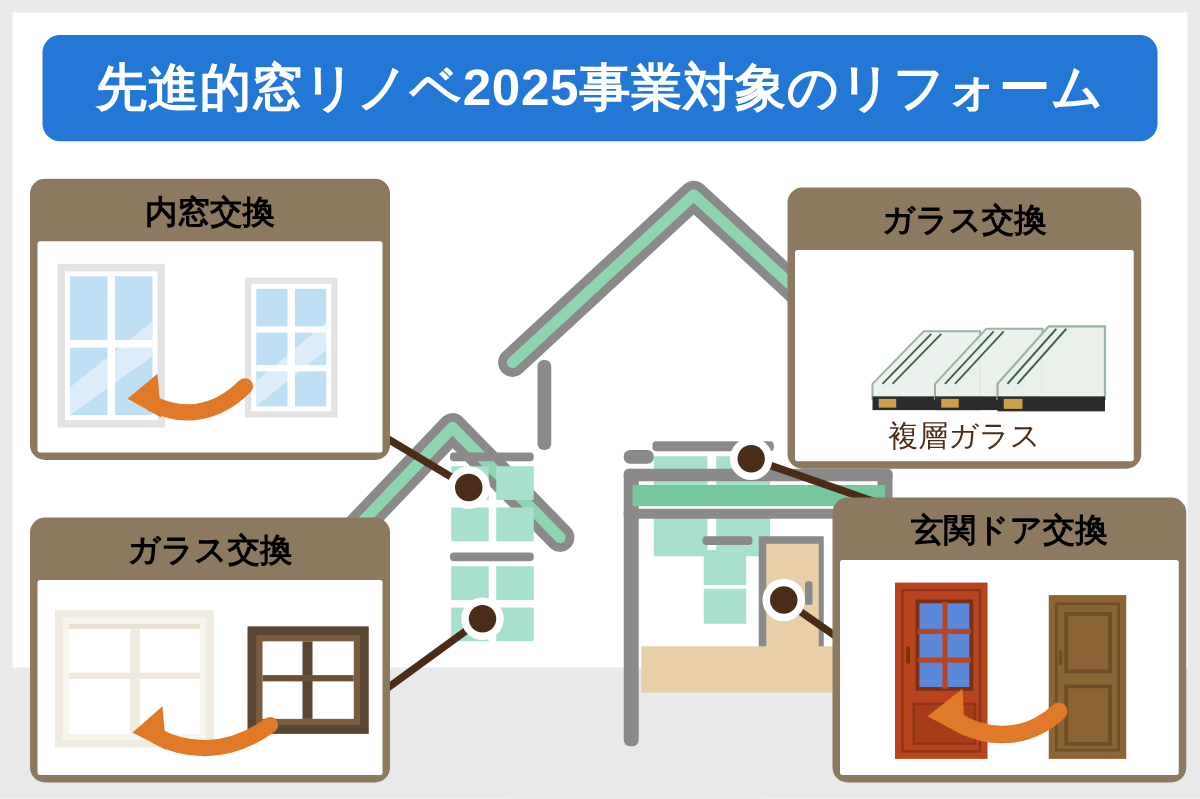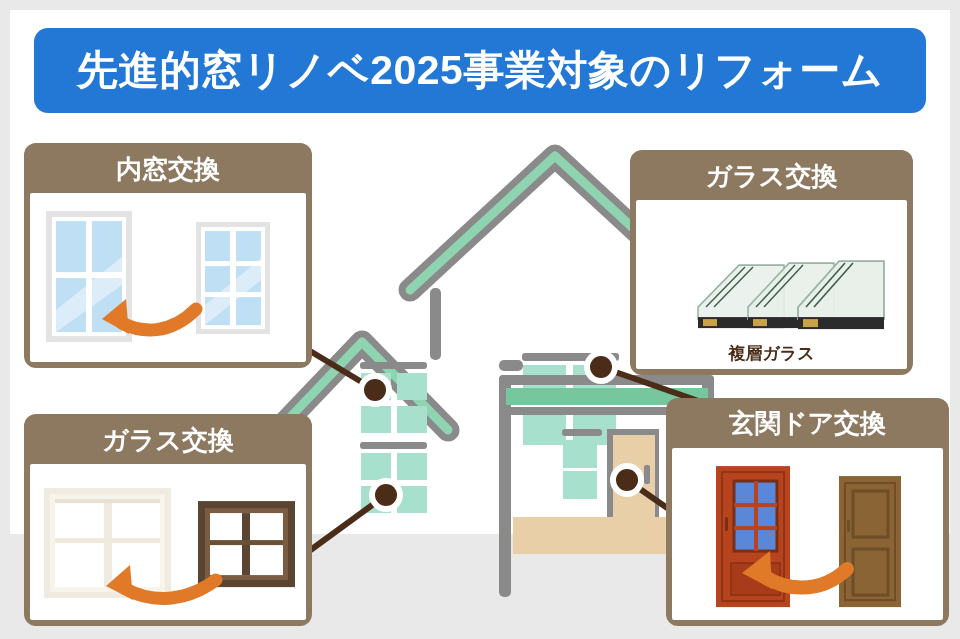--- a/index.html
+++ b/index.html
@@ -46,49 +46,49 @@
     position:absolute;
     background:#8d7860;
     border-radius:12px;
     box-sizing:border-box;
     padding:6px;
     display:flex;
     flex-direction:column;
     z-index:5;
   }
   .card-title{
-    color:#ffffff;
+    color:#000000;
     font-size:26px;
     font-weight:bold;
     text-align:center;
     line-height:1.34;
     padding:3px 0 6px 0;
     white-space:nowrap;
   }
   .card-body{
     background:#ffffff;
     flex:1;
     border-radius:2px;
     position:relative;
     overflow:hidden;
   }
   .card-caption{
     position:absolute;
     left:0;right:0;bottom:4px;
     text-align:center;
     color:#4a2c18;
-    font-size:17px;
-    font-weight:bold;
+    font-size:24px;
+    font-weight:normal;
     white-space:nowrap;
   }
 
   #card-inner-window{ left:14px;  top:133px; width:288px; height:225px; }
   #card-glass{        left:620px; top:140px; width:283px; height:225px; }
   #card-outer-window{ left:14px;  top:404px; width:288px; height:212px; }
-  #card-door{         left:656px; top:388px; width:283px; height:228px;font-family:Liberation Serif, serif; }
+  #card-door{         left:656px; top:388px; width:283px; height:228px; }
 
   .svgfill{display:block;width:100%;height:100%;}
 </style>
 </head>
 <body>
 
 <div id="canvas">
 
   <div id="title-banner">
     <div id="title-text">先進的窓リノベ2025事業対象のリフォーム</div>

